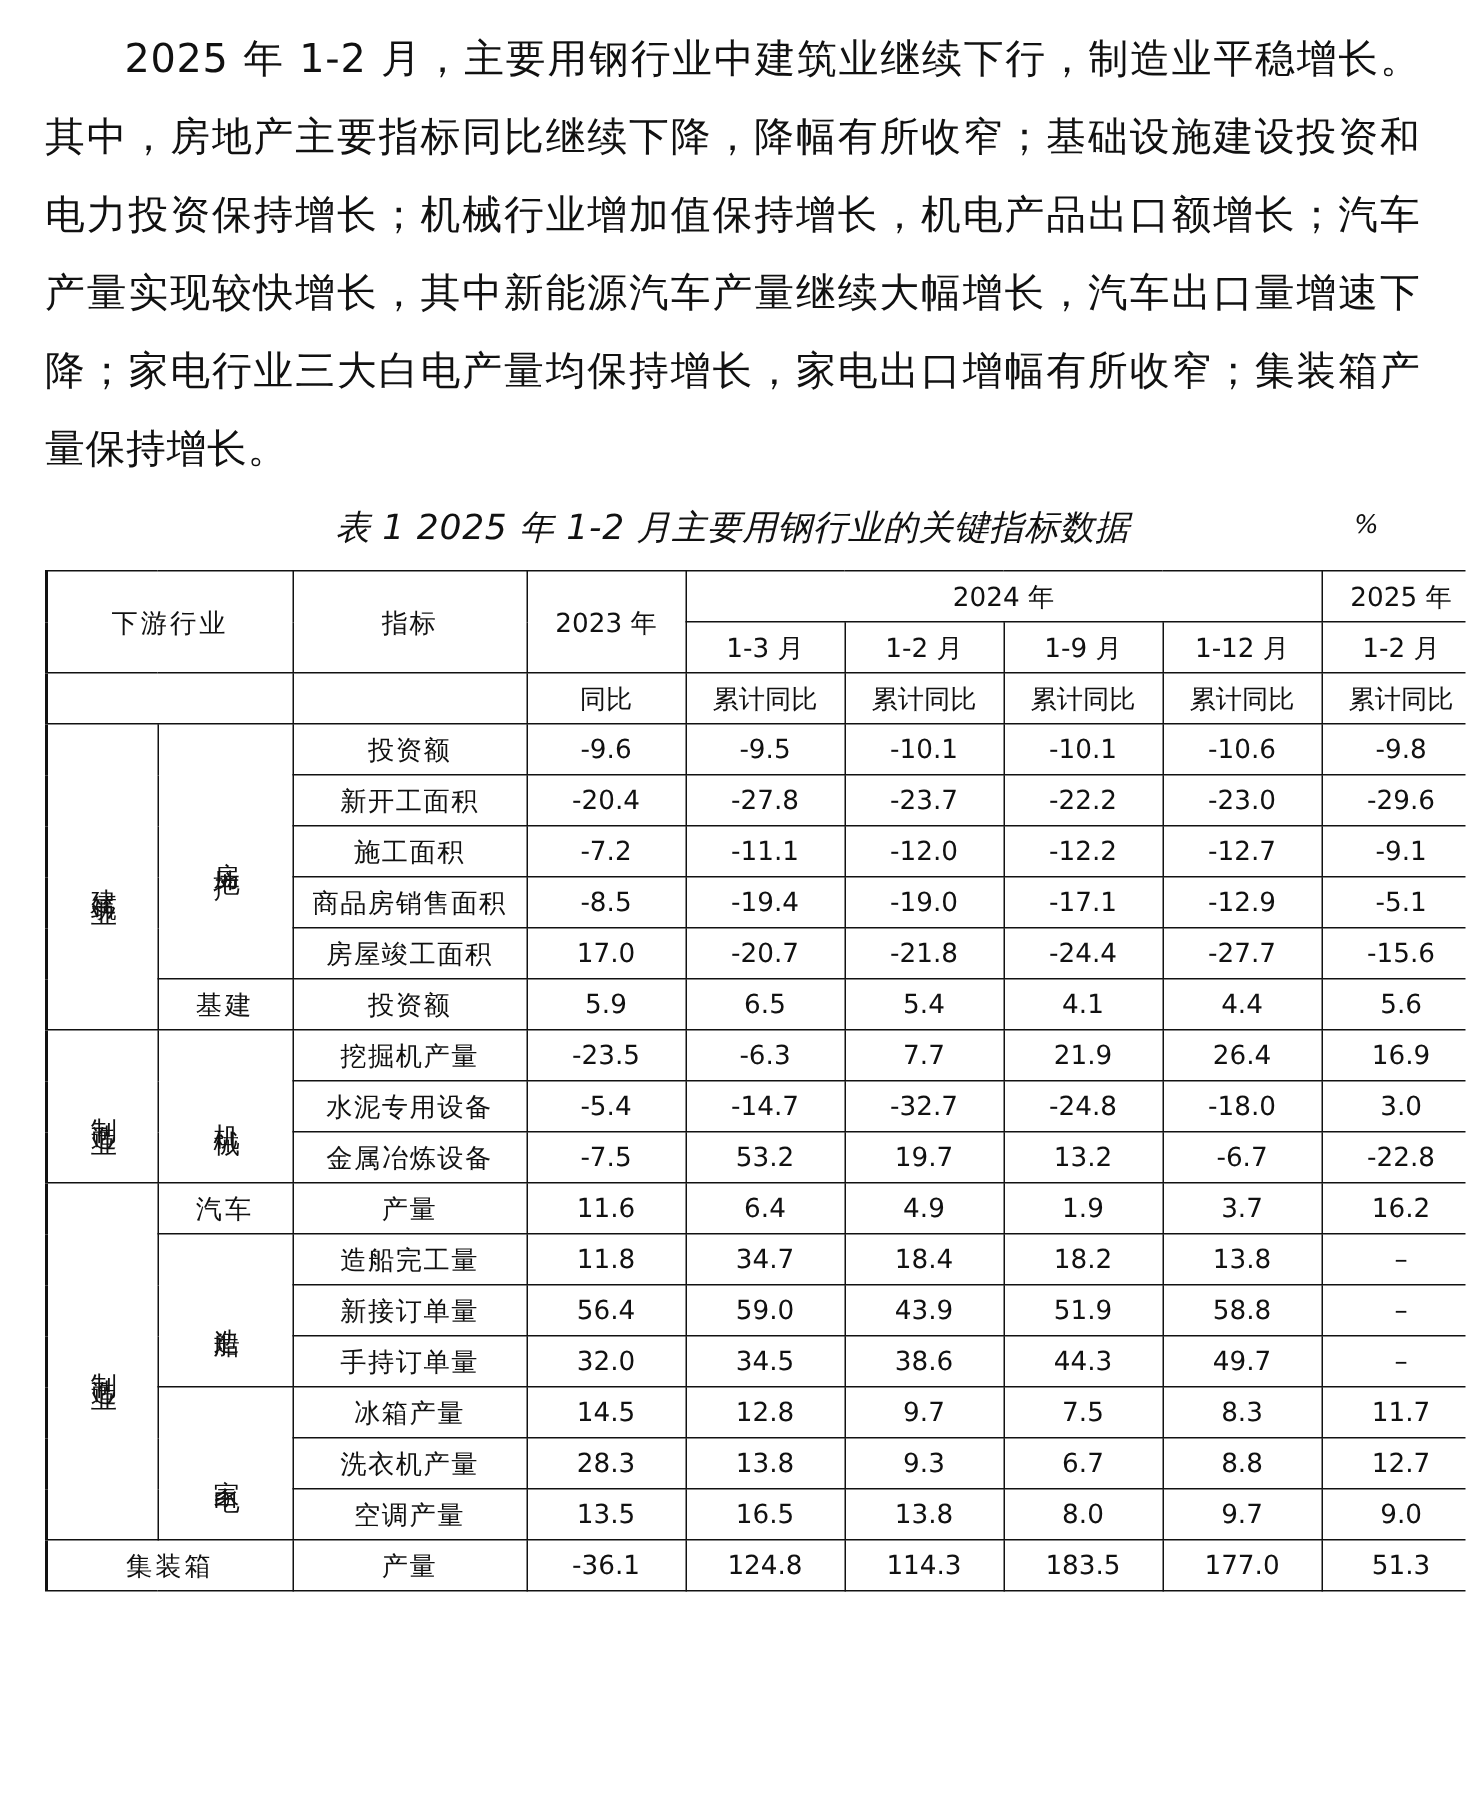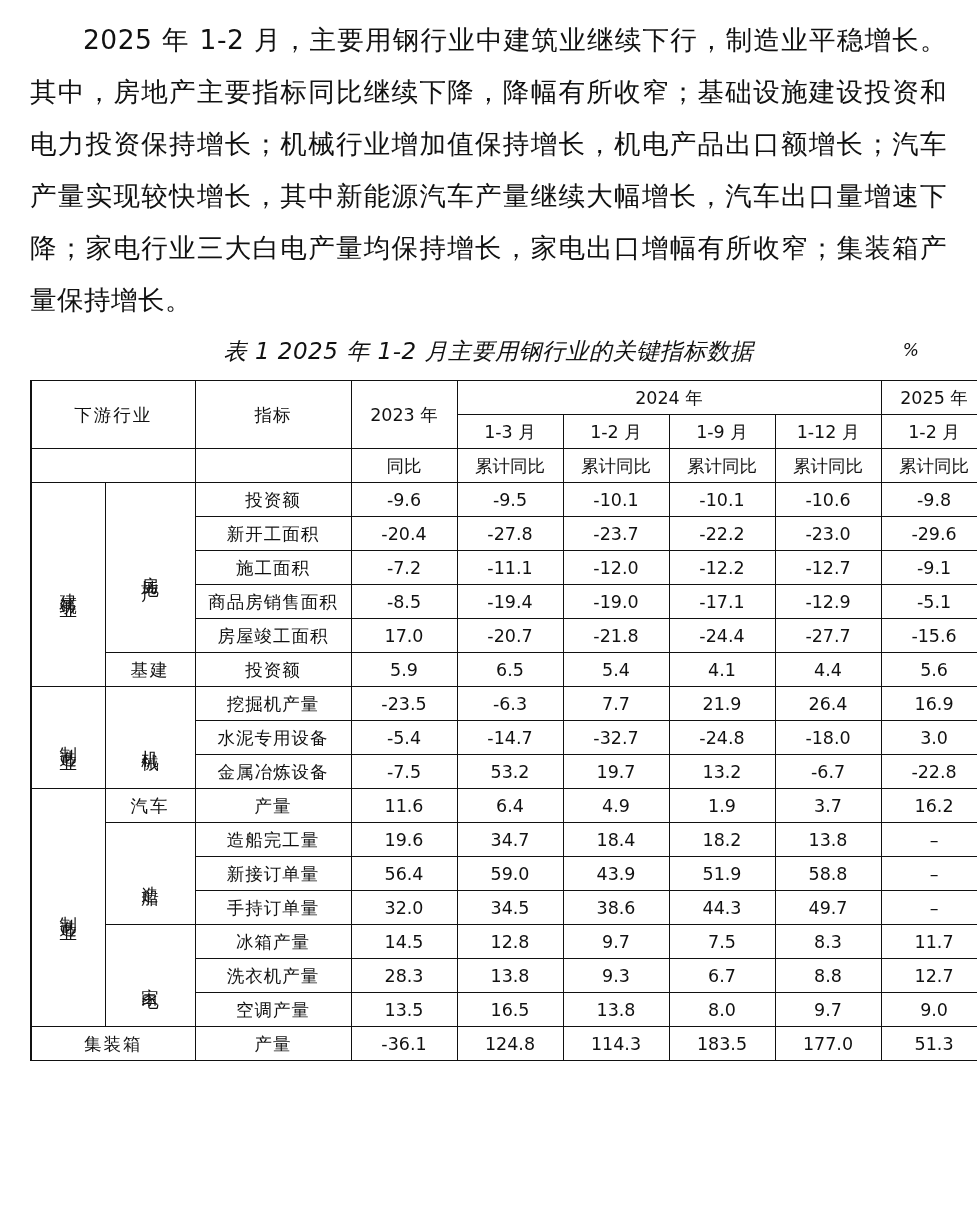--- a/index.html
+++ b/index.html
@@ -252,21 +252,21 @@
         <td class="num">6.4</td>
         <td class="num">4.9</td>
         <td class="num">1.9</td>
         <td class="num">3.7</td>
         <td class="num">16.2</td>
       </tr>
 
       <tr>
         <td rowspan="3" class="grp-cell"><span class="vert">造船</span></td>
         <td class="ind-cell">造船完工量</td>
-        <td class="num">19.6</td>
+        <td class="num">11.8</td>
         <td class="num">34.7</td>
         <td class="num">18.4</td>
         <td class="num">18.2</td>
         <td class="num">13.8</td>
         <td class="num">–</td>
       </tr>
       <tr>
         <td class="ind-cell">新接订单量</td>
         <td class="num">56.4</td>
         <td class="num">59.0</td>

